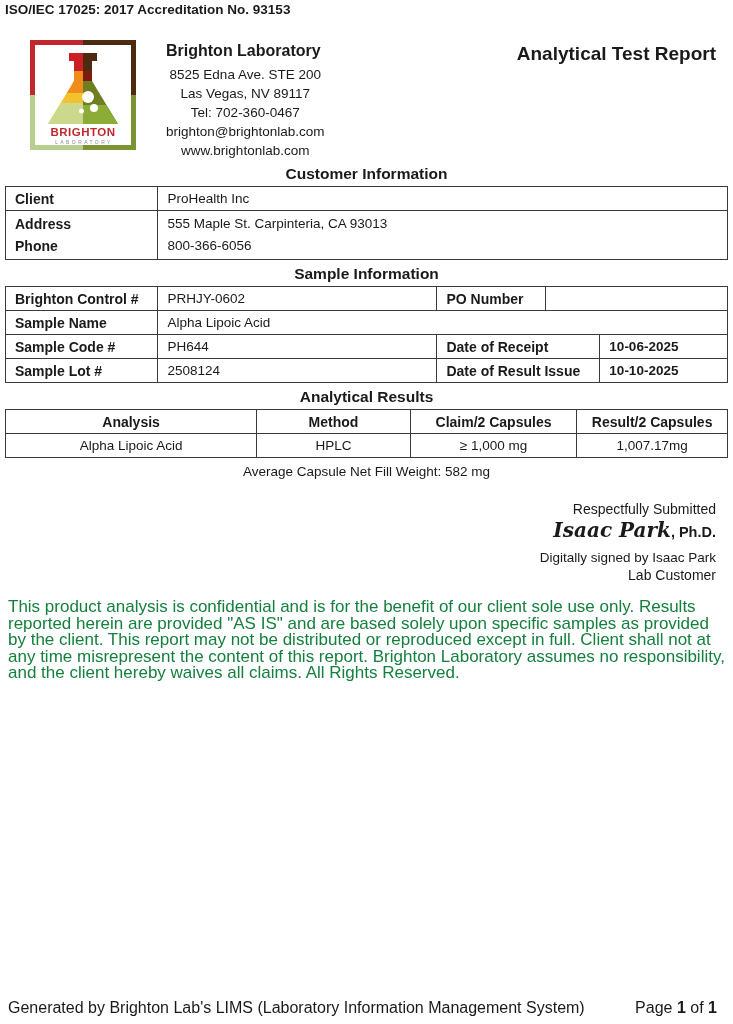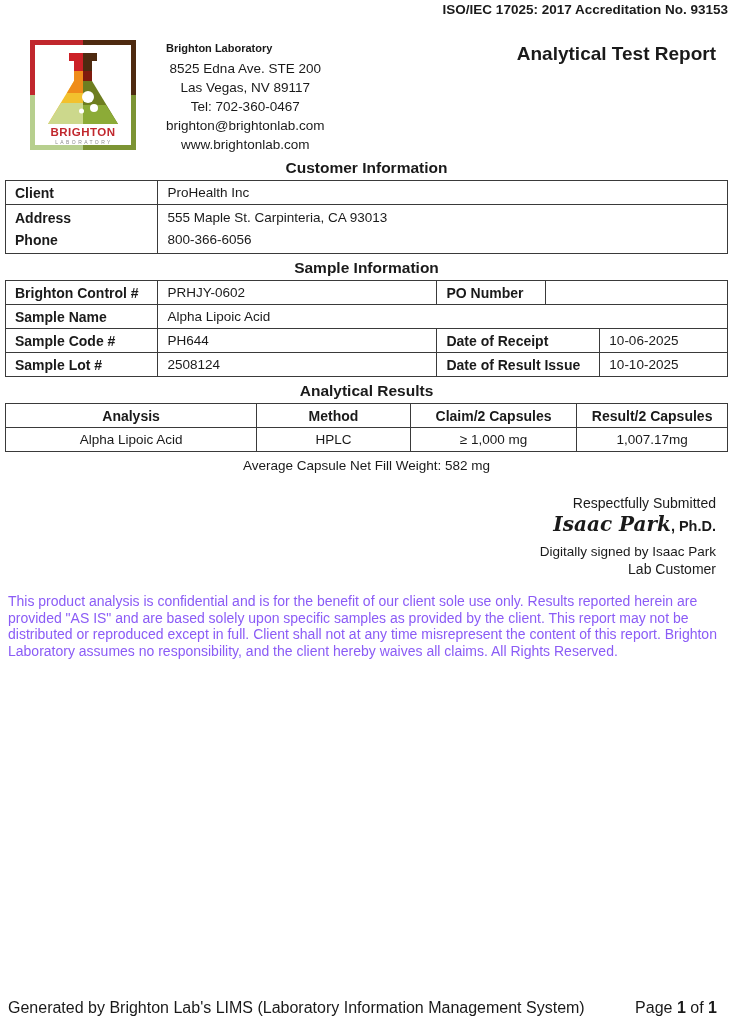--- a/index.html
+++ b/index.html
@@ -1,60 +1,60 @@
 <!DOCTYPE html>
 <html><head>
 <meta charset="utf-8">
 <style>
   * { margin:0; padding:0; box-sizing:border-box; }
   html,body { width:733px; height:1024px; background:#ffffff; }
   body { font-family:"Liberation Sans", sans-serif; color:#1a1a1a; position:relative; overflow:hidden; }
   .page { position:absolute; inset:0; padding:0 5px; }
 
-  .iso-header { text-align:right; font-weight:bold; font-size:13.5px; padding-top:2px; }
+  .iso-header { text-align:left; font-weight:bold; font-size:13.5px; padding-top:2px; }
 
   .header { display:flex; align-items:flex-start; margin-top:23px; padding-left:25px; padding-right:12px; }
   .logo-box { flex:0 0 auto; }
   .lab-info { margin-left:30px; }
-  .lab-name { font-weight:bold; font-size:11px; margin-top:2px; margin-bottom:5px; }
+  .lab-name { font-weight:bold; font-size:16px; margin-top:2px; margin-bottom:5px; }
   .lab-line { font-size:13.5px; line-height:19px;text-align:center; }
   .report-title { margin-left:auto; font-weight:bold; font-size:19px; padding-top:3px; white-space:nowrap; }
 
   .section-title { text-align:center; font-weight:bold; font-size:15.5px; margin-top:5px; margin-bottom:3px; }
 
   .tbl { border:1.5px solid #3a3a3a; }
   .trow { display:flex; align-items:flex-end; border-top:1.5px solid #3a3a3a; }
   .trow:first-child { border-top:none; }
   .tcell { border-left:1.5px solid #3a3a3a; padding:2px 9px; font-size:13.5px;
            display:flex; flex-direction:column; justify-content:center; min-height:23px; }
   .tcell:first-child { border-left:none; }
   .lbl { font-weight:bold; font-size:14px; }
   .ctr { align-items:center; text-align:center; }
 
   .w-label { width:21%; }
   .w-rest  { width:79%; }
   .w-val1  { width:38.7%; }
   .w-po    { width:15%; }
   .w-poval { width:25.3%; }
   .w-date  { width:22.6%; }
-  .w-dateval { width:17.7%; }
+  .w-dateval { width:17.7%;font-weight:bold; }
   .r-c1 { width:34.7%; } .r-c2 { width:21.3%; } .r-c3 { width:23.1%; } .r-c4 { width:20.9%; }
 
   .two-line div { line-height:22px; }
 
   .avg-note { text-align:center; font-size:13.5px; margin-top:6px; }
 
   .sig-block { text-align:right; margin-top:21px; padding-right:12px; }
   .sig-submitted { font-size:14px; line-height:18px; }
   .sig-name { font-family:"DejaVu Serif", serif; font-style:italic; font-weight:bold; font-size:20px; line-height:24px; }
   .sig-cred { font-family:"Liberation Sans", sans-serif; font-style:normal; font-weight:bold; font-size:14.5px; }
   .sig-digital { font-size:13.5px; line-height:17px; margin-top:5px; }
   .sig-role { font-size:14px; line-height:18px; }
 
-  .disclaimer { margin-top:15px; padding:0 3px; font-size:14px; line-height:16.5px; color:#8b5cf6; }
+  .disclaimer { margin-top:15px; padding:0 3px; font-size:17px; line-height:16.5px; color:#15803d; }
 
   .footer { position:absolute; left:8px; right:16px; bottom:7px; display:flex; justify-content:space-between; font-size:16px; }
   .pg-bold { font-weight:bold; }
 </style>
 </head>
 <body>
 
 <div class="page">
 
   <div class="iso-header">ISO/IEC 17025: 2017 Accreditation No. 93153</div>

